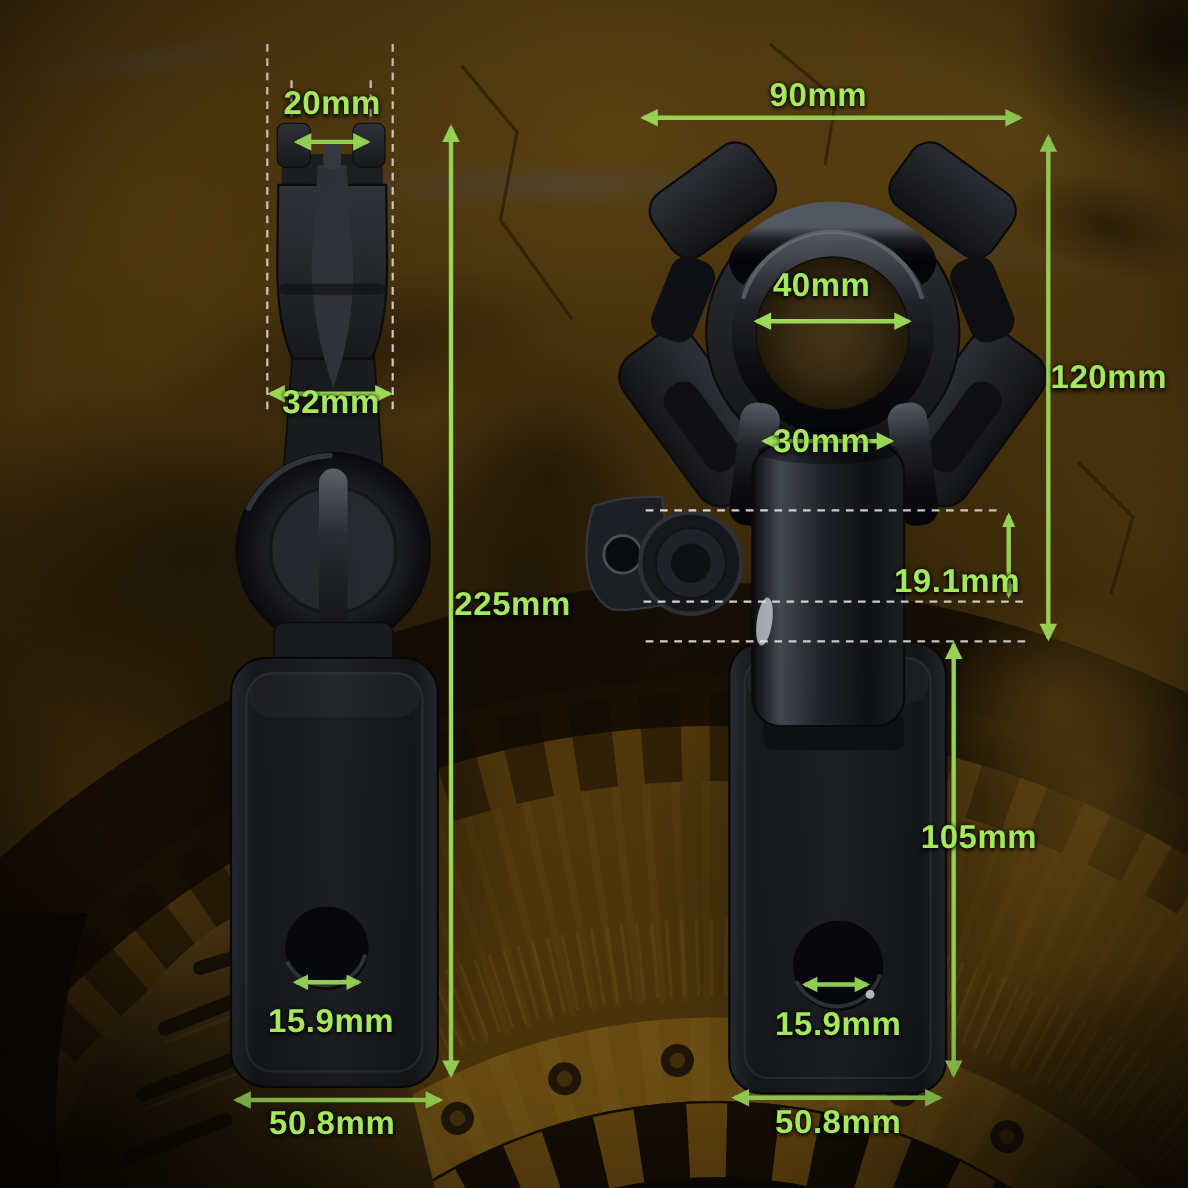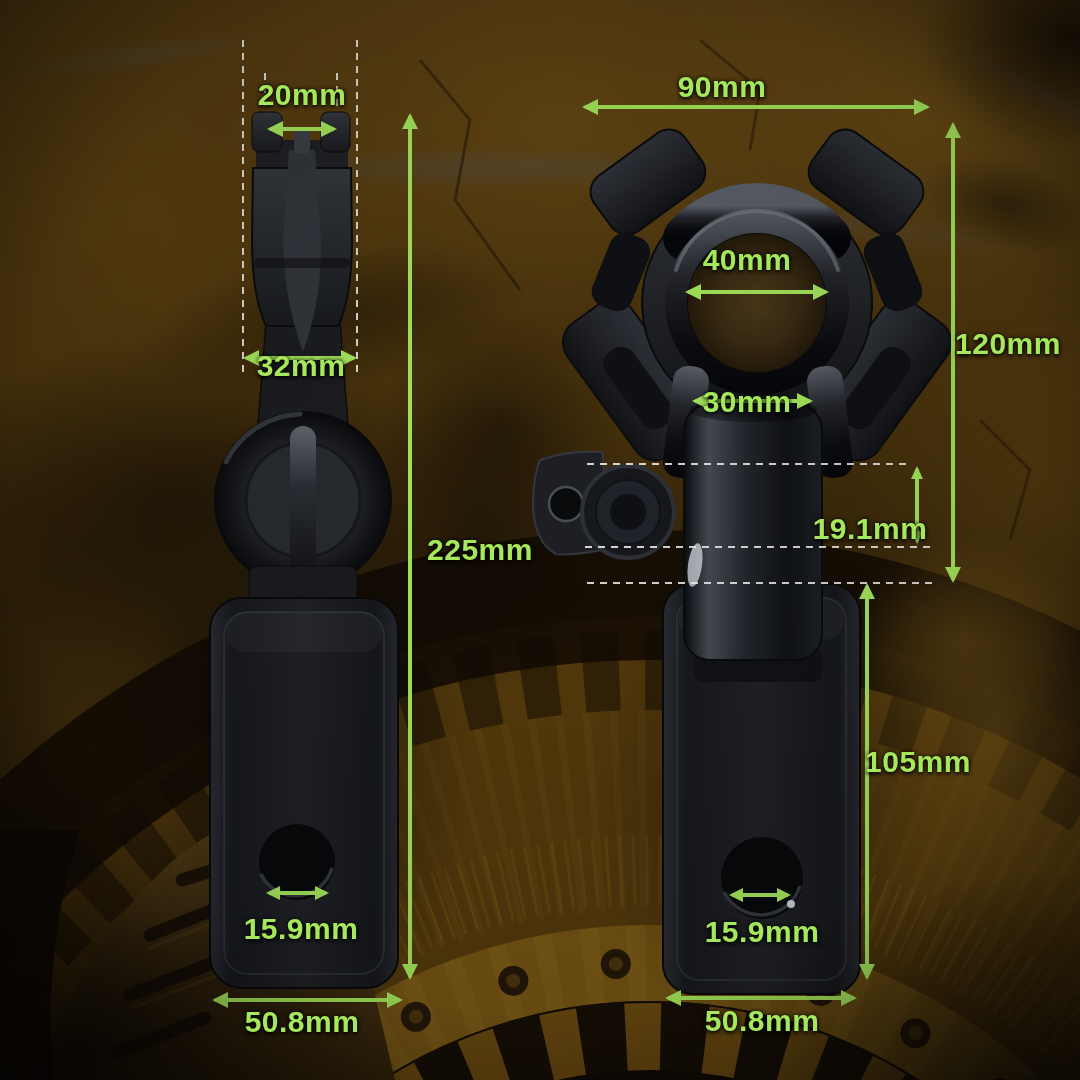--- a/index.html
+++ b/index.html
@@ -297,25 +297,25 @@
       <polygon class="dh" points="665,998 681,990 681,1006"></polygon>
           <polygon class="dh" points="857,998 841,990 841,1006"></polygon>
     </g>
   </g>
 
   <rect x="0" y="0" width="1080" height="1080" fill="url(#vig)"></rect>
 </svg>
 
 <div class="dim" style="left:302px;top:95px">20mm</div>
 <div class="dim" style="left:301px;top:366px">32mm</div>
-<div class="dim" style="left:480px;top:550px">225mm</div>
+<div class="dim" style="left:466px;top:550px">225mm</div>
 <div class="dim" style="left:301px;top:929px">15.9mm</div>
 <div class="dim" style="left:302px;top:1022px">50.8mm</div>
-<div class="dim" style="left:722px;top:87px">90mm</div>
+<div class="dim" style="left:744px;top:87px">90mm</div>
 <div class="dim" style="left:747px;top:260px">40mm</div>
 <div class="dim" style="left:1008px;top:344px">120mm</div>
 <div class="dim" style="left:747px;top:402px">30mm</div>
 <div class="dim" style="left:870px;top:529px">19.1mm</div>
-<div class="dim" style="left:918px;top:762px">105mm</div>
+<div class="dim" style="left:890px;top:762px">105mm</div>
 <div class="dim" style="left:762px;top:932px">15.9mm</div>
 <div class="dim" style="left:762px;top:1021px">50.8mm</div>
 
 </div>
 
 </body></html>

